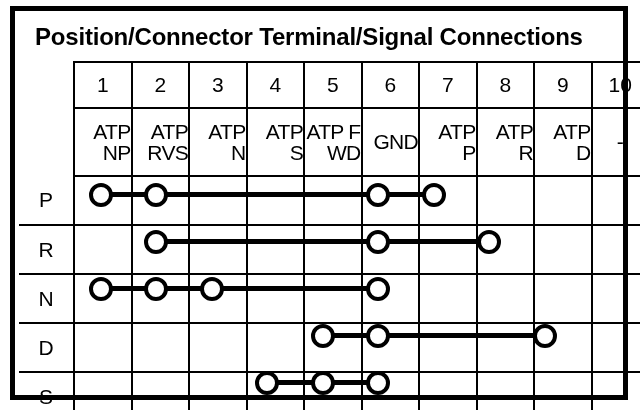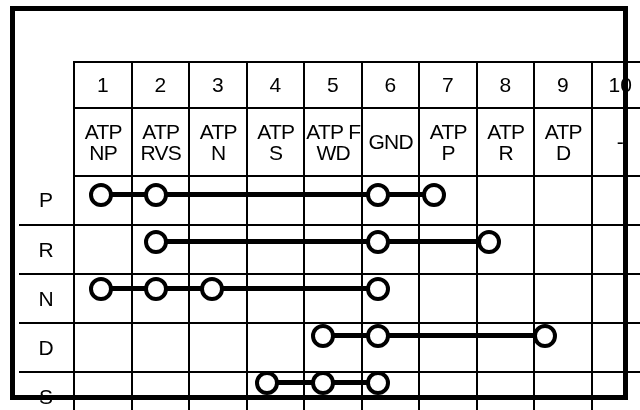--- a/index.html
+++ b/index.html
@@ -75,21 +75,21 @@
   .num-row td { height: 44px; }
   .num-cell {
     text-align: center;
     font-size: 22px;
     line-height: 44px;
   }
 
   
   .sig-row td { height: 66px; }
   .sig-cell {
-    text-align: center;
+    text-align: right;
     font-size: 21px;
     line-height: 1.02;
     padding-left: 1px !important;
     letter-spacing: -0.7px;
     word-break: break-all;
     overflow: hidden;
   }
   .sig-cell.dash {
     text-align: center;
     letter-spacing: 0;
@@ -140,20 +140,21 @@
     border: 4px solid #000000;
     border-radius: 50%;
     background: #ffffff;
   }
 </style>
 </head>
 <body>
 
 <div id="diagram-frame">
 
+  <div id="chart-title">Position/Connector Terminal/Signal Connections</div>
 
   <table id="connector-table">
     <tbody>
       <tr class="num-row">
         <td class="col-label corner-blank"></td>
       <td class="col-term num-cell">1</td>
           <td class="col-term num-cell">2</td>
           <td class="col-term num-cell">3</td>
           <td class="col-term num-cell">4</td>
           <td class="col-term num-cell">5</td>

